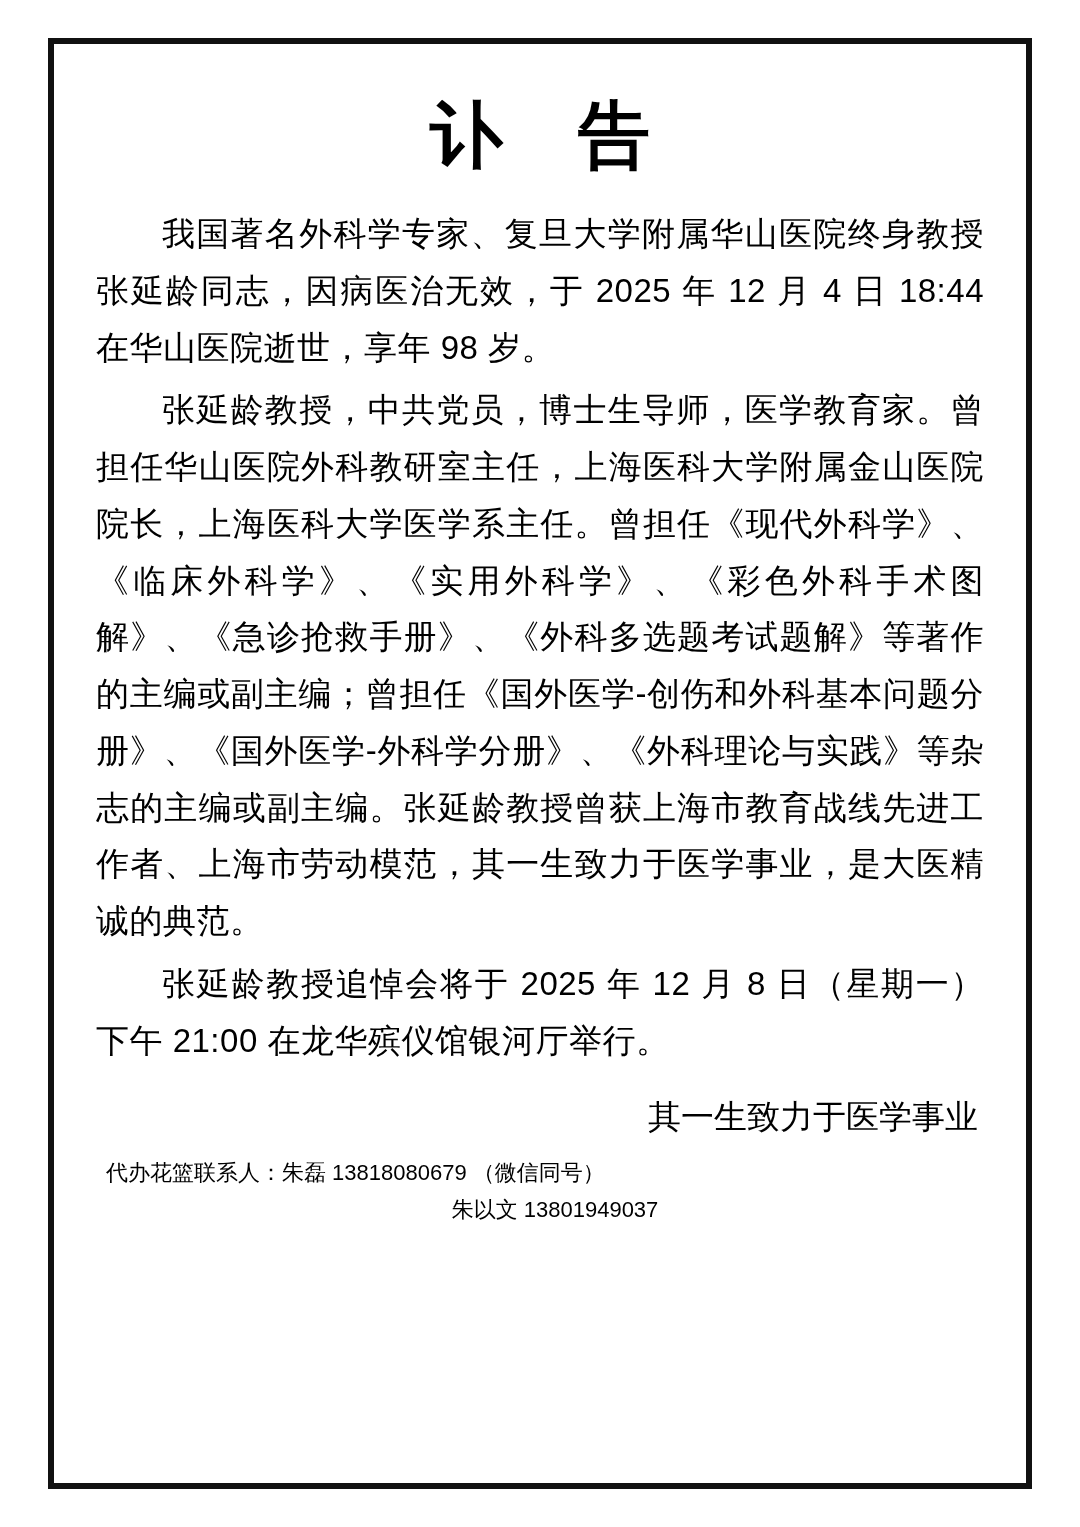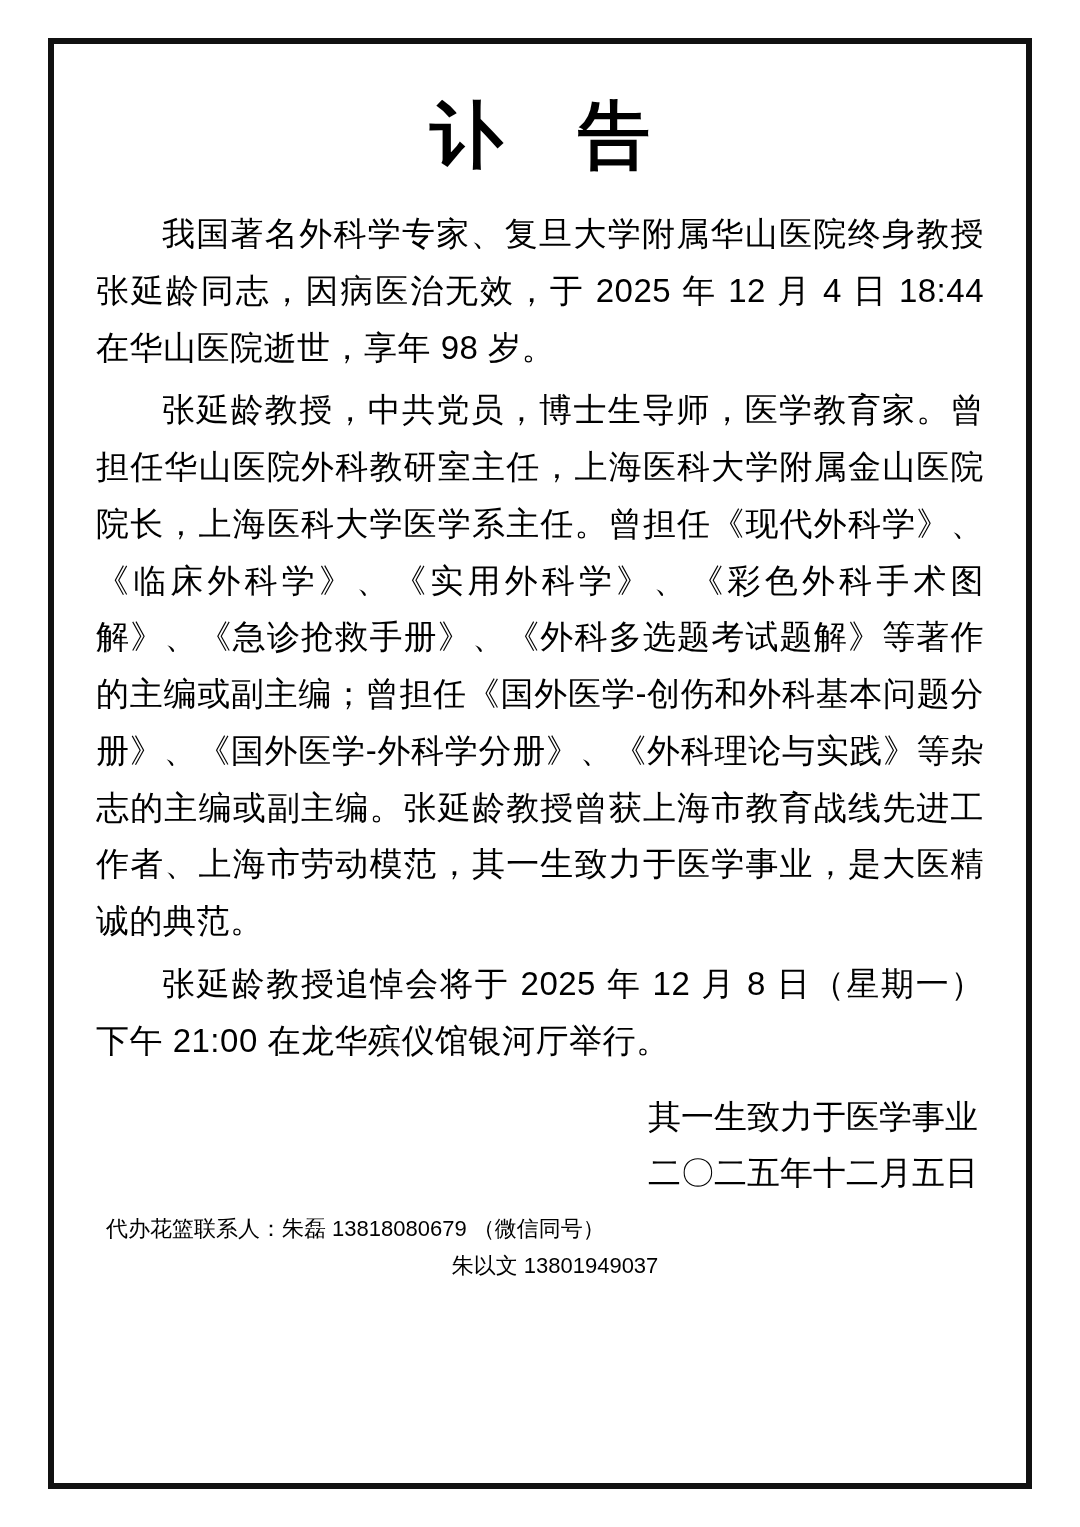--- a/index.html
+++ b/index.html
@@ -87,21 +87,20 @@
     <div class="notice-title">讣 告</div>
 
     <div class="body-text">
       <p class="para">我国著名外科学专家、复旦大学附属华山医院终身教授张延龄同志，因病医治无效，于 2025 年 12 月 4 日 18:44 在华山医院逝世，享年 98 岁。</p>
       <p class="para">张延龄教授，中共党员，博士生导师，医学教育家。曾担任华山医院外科教研室主任，上海医科大学附属金山医院院长，上海医科大学医学系主任。曾担任《现代外科学》、《临床外科学》、《实用外科学》、《彩色外科手术图解》、《急诊抢救手册》、《外科多选题考试题解》等著作的主编或副主编；曾担任《国外医学-创伤和外科基本问题分册》、《国外医学-外科学分册》、《外科理论与实践》等杂志的主编或副主编。张延龄教授曾获上海市教育战线先进工作者、上海市劳动模范，其一生致力于医学事业，是大医精诚的典范。</p>
       <p class="para">张延龄教授追悼会将于 2025 年 12 月 8 日（星期一）下午 21:00 在龙华殡仪馆银河厅举行。</p>
     </div>
 
     <div class="signature-block">
       <div>其一生致力于医学事业</div>
-      <div>二〇二五年十二月五日</div>
     </div>
 
     <div class="contact-block">
       <div class="contact-line-1">代办花篮联系人：朱磊 13818080679 （微信同号）</div>
       <div class="contact-line-2">朱以文 13801949037</div>
     </div>
 
     <div class="spacer"></div>
   </div>
 </div>

